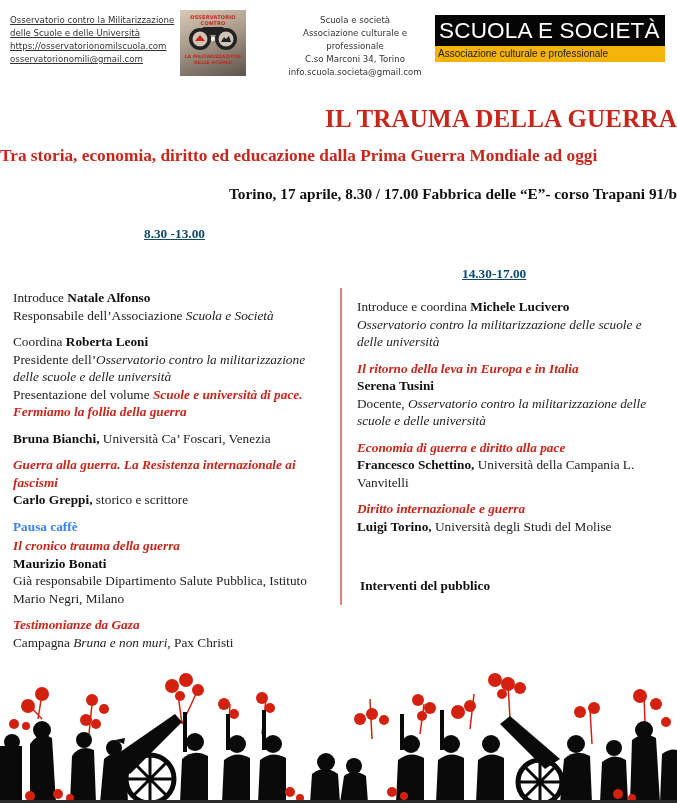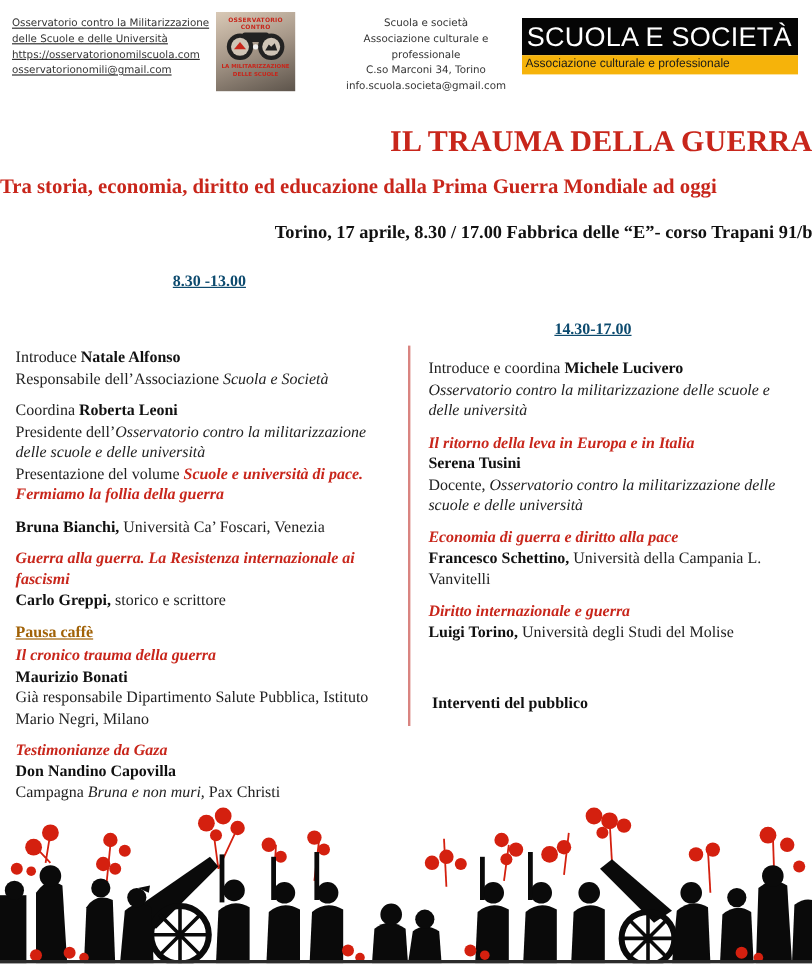--- a/index.html
+++ b/index.html
@@ -60,21 +60,21 @@
 
   
   .sess-time {
     position: absolute; font-size: 13.3px; font-weight: bold; text-decoration: underline; color: #0c4a6e;
   }
   .col { position: absolute; font-size: 13.3px; line-height: 17.5px; color: #222; }
   .col .block { margin-bottom: 9px; }
   .col .red { color: #c8261b; font-weight: bold; font-style: italic; }
   .col b { color: #111; }
   .col i { font-style: italic; }
-  .col .u { text-decoration: underline; font-weight: bold; color: #a16207; }
+  .col .u { font-weight: bold; color: #3b82f6; }
   .col-left { left: 13px; top: 257px; width: 320px; margin-top: 32px; }
   .col-right { left: 357px; top: 298px; width: 310px; }
   .divider { position: absolute; left: 340px; top: 288px; width: 2px; height: 317px; background: #d98480; }
 
   
   .illus { position: absolute; left: 0; top: 664px; width: 677px; height: 139px; }
   .bottom-band { position: absolute; left: 0; bottom: 0; width: 677px; height: 3px; background: #2b2b2b; }
 </style>
 </head>
 <body>
@@ -155,21 +155,20 @@
   </div>
 
   <div class="block">
     <div class="red">Il cronico trauma della guerra</div>
     <div><b>Maurizio Bonati</b></div>
     <div>Già responsabile Dipartimento Salute Pubblica, Istituto Mario Negri, Milano</div>
   </div>
 
   <div class="block">
     <div class="red">Testimonianze da Gaza</div>
-    <div><b>Don Nandino Capovilla</b></div>
     <div>
       <span>Campagna </span><i>Bruna e non muri,</i><span> Pax Christi</span>
     </div>
   </div>
 </div>
 
 <div class="divider"></div>
 
 <div class="sess-time" style="left:462px; top:266px;">14.30-17.00</div>
 

